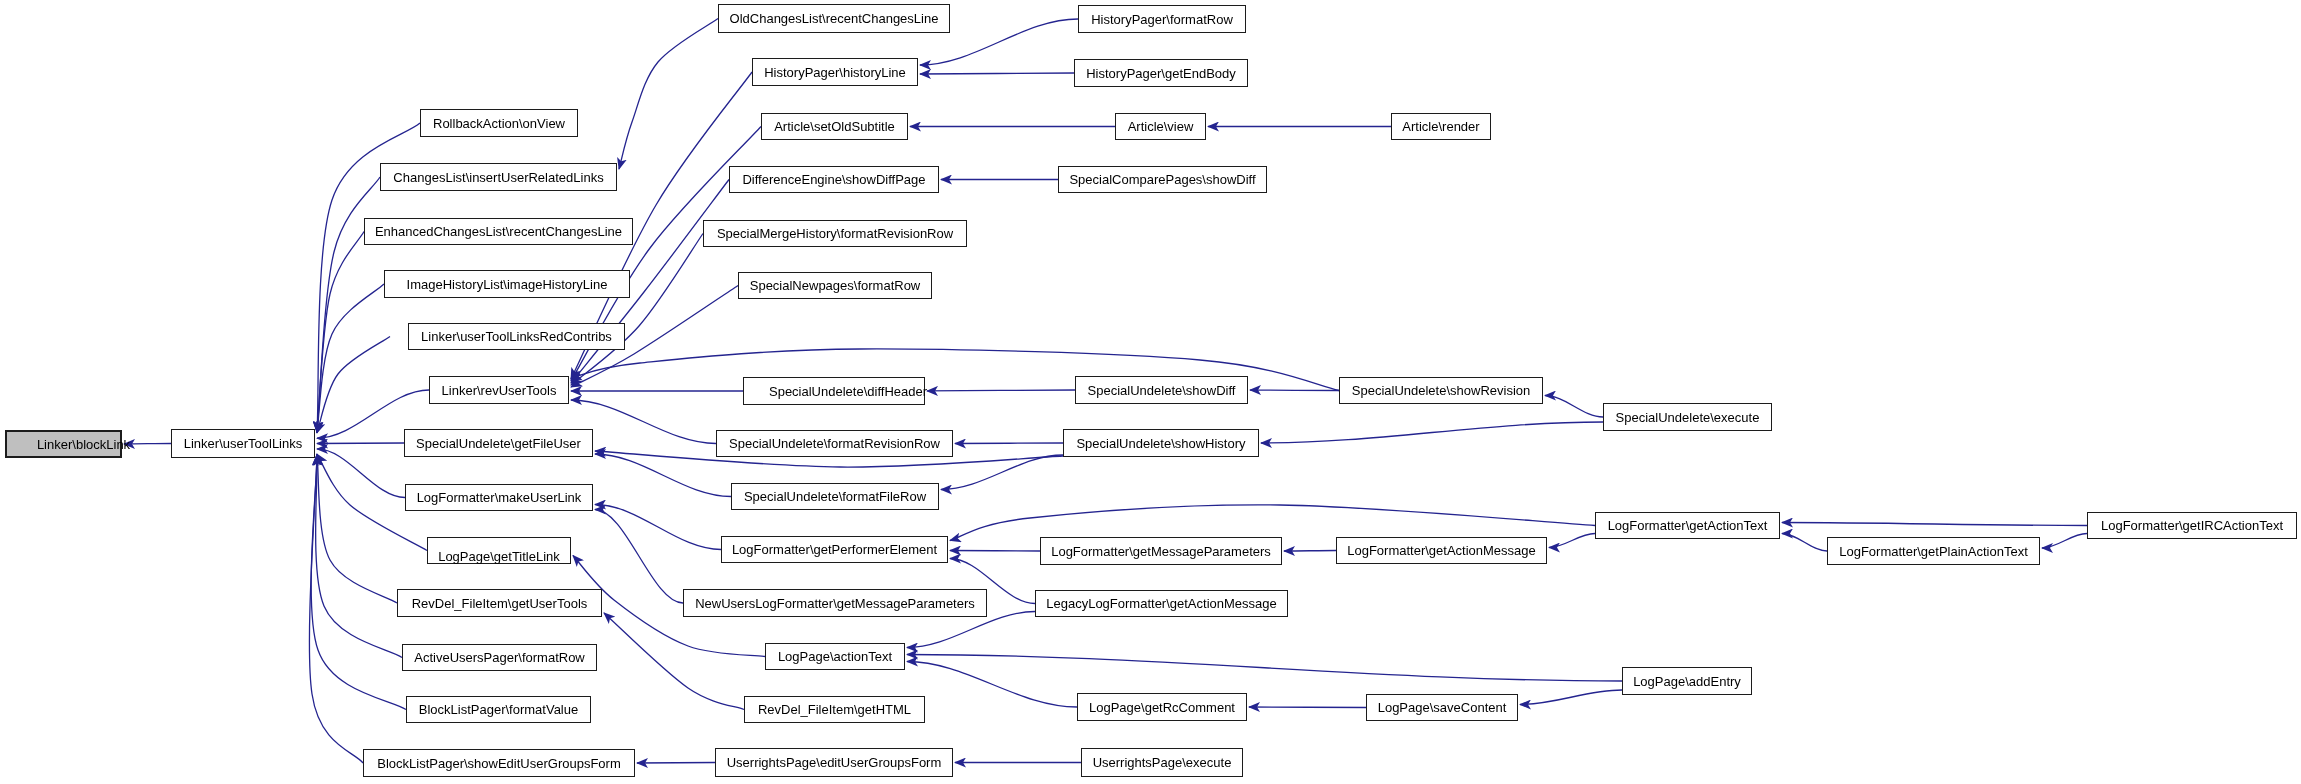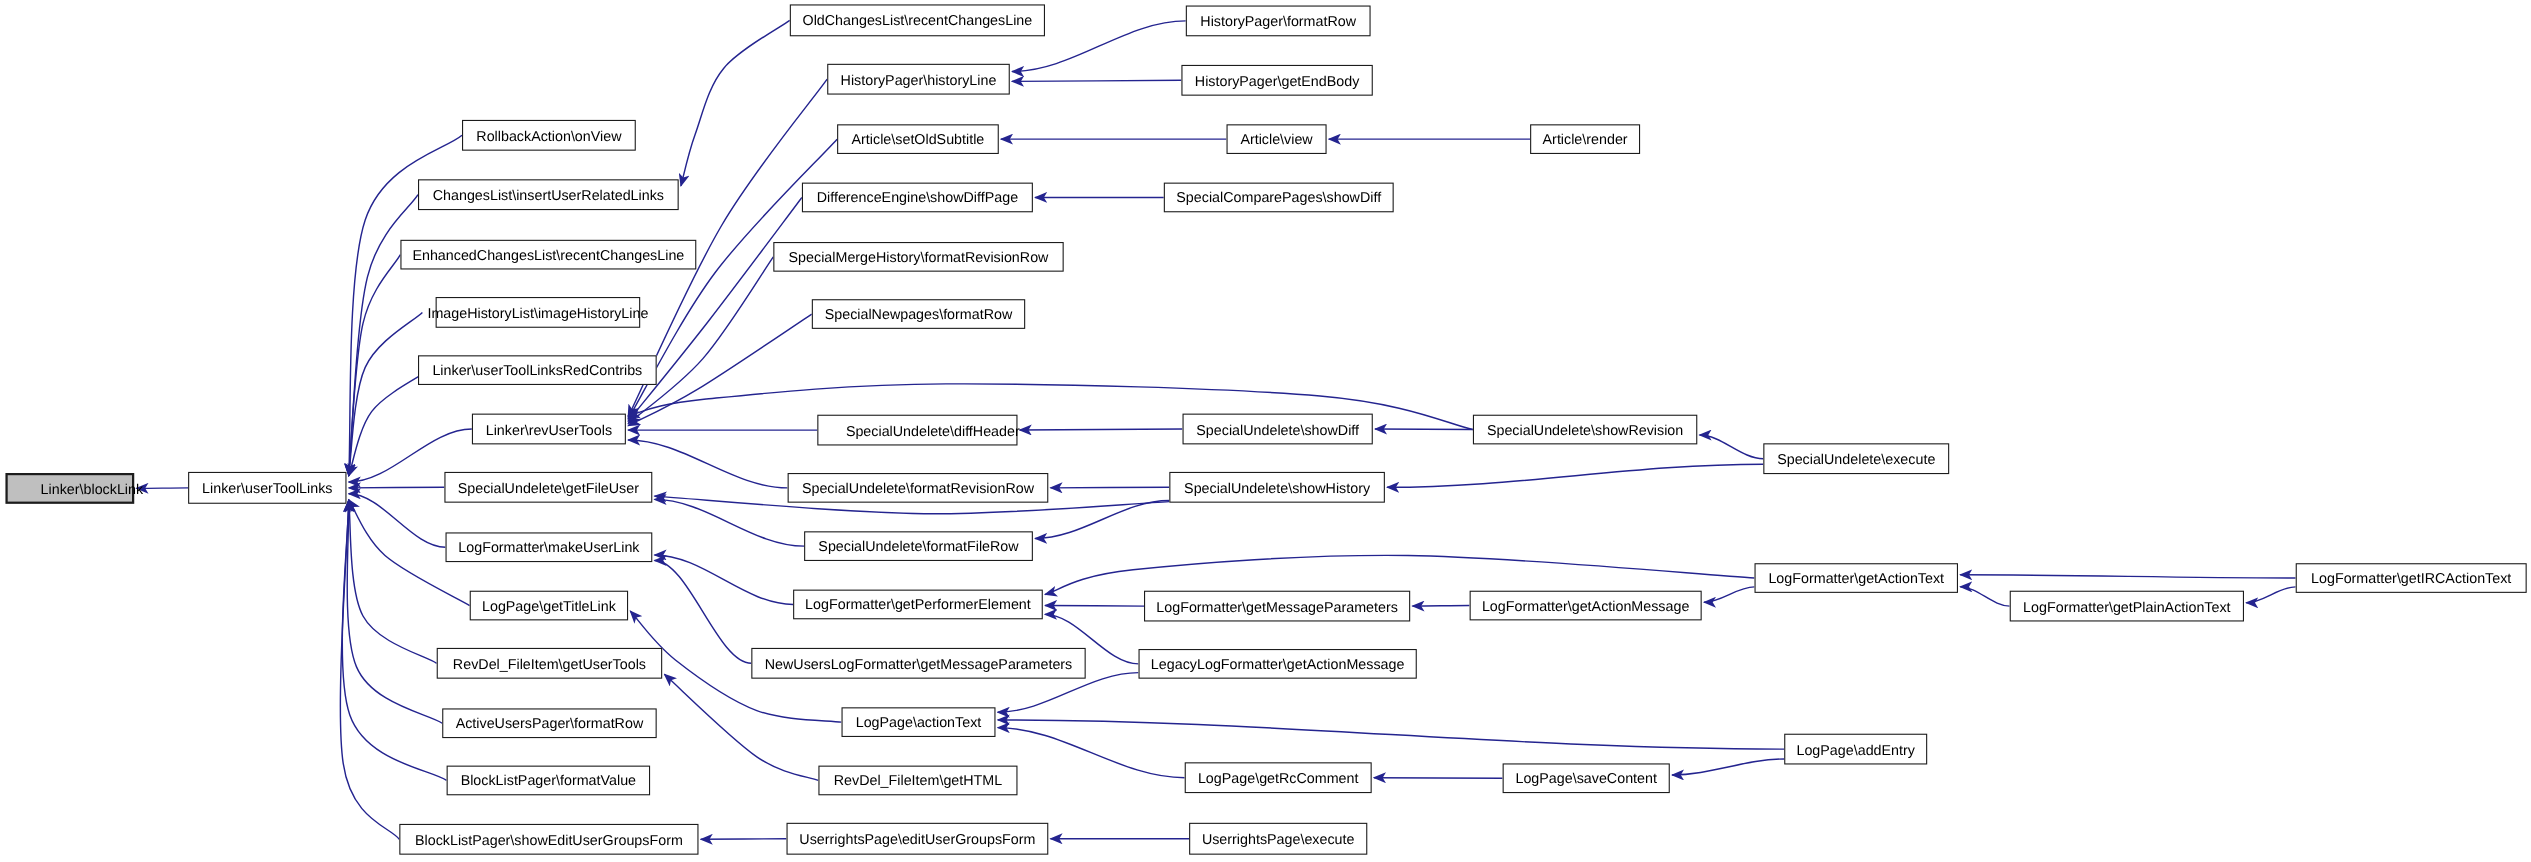--- a/index.html
+++ b/index.html
@@ -104,36 +104,36 @@
   </div>
     <div class="node" style="left: 420px; top: 109px; width: 158px; height: 28px;">
     <span class="lbl">RollbackAction\onView</span>
   </div>
     <div class="node" style="left: 380px; top: 163px; width: 237px; height: 28px;">
     <span class="lbl">ChangesList\insertUserRelatedLinks</span>
   </div>
     <div class="node" style="left: 364px; top: 218px; width: 269px; height: 27px;">
     <span class="lbl">EnhancedChangesList\recentChangesLine</span>
   </div>
-    <div class="node" style="left: 384px; top: 270px; width: 186px; height: 28px; margin-left: 12px;">
+    <div class="node" style="left: 384px; top: 270px; width: 246px; height: 28px;">
     <span class="lbl">ImageHistoryList\imageHistoryLine</span>
   </div>
-    <div class="node" style="left: 380px; top: 323px; width: 217px; height: 27px;">
+    <div class="node" style="left: 408px; top: 323px; width: 217px; height: 27px;">
     <span class="lbl">Linker\userToolLinksRedContribs</span>
   </div>
     <div class="node" style="left: 429px; top: 376px; width: 140px; height: 28px;">
     <span class="lbl">Linker\revUserTools</span>
   </div>
     <div class="node" style="left: 404px; top: 429px; width: 189px; height: 28px;">
     <span class="lbl">SpecialUndelete\getFileUser</span>
   </div>
     <div class="node" style="left: 405px; top: 484px; width: 188px; height: 27px;">
     <span class="lbl">LogFormatter\makeUserLink</span>
   </div>
-    <div class="node" style="left: 427px; top: 537px; width: 144px; height: 27px;">
+    <div class="node" style="left: 427px; top: 537px; width: 144px; height: 27px; align-items: flex-end;">
     <span class="lbl">LogPage\getTitleLink</span>
   </div>
     <div class="node" style="left: 397px; top: 589px; width: 205px; height: 28px;">
     <span class="lbl">RevDel_FileItem\getUserTools</span>
   </div>
     <div class="node" style="left: 402px; top: 644px; width: 195px; height: 27px;">
     <span class="lbl">ActiveUsersPager\formatRow</span>
   </div>
     <div class="node" style="left: 406px; top: 696px; width: 185px; height: 27px;">
     <span class="lbl">BlockListPager\formatValue</span>

